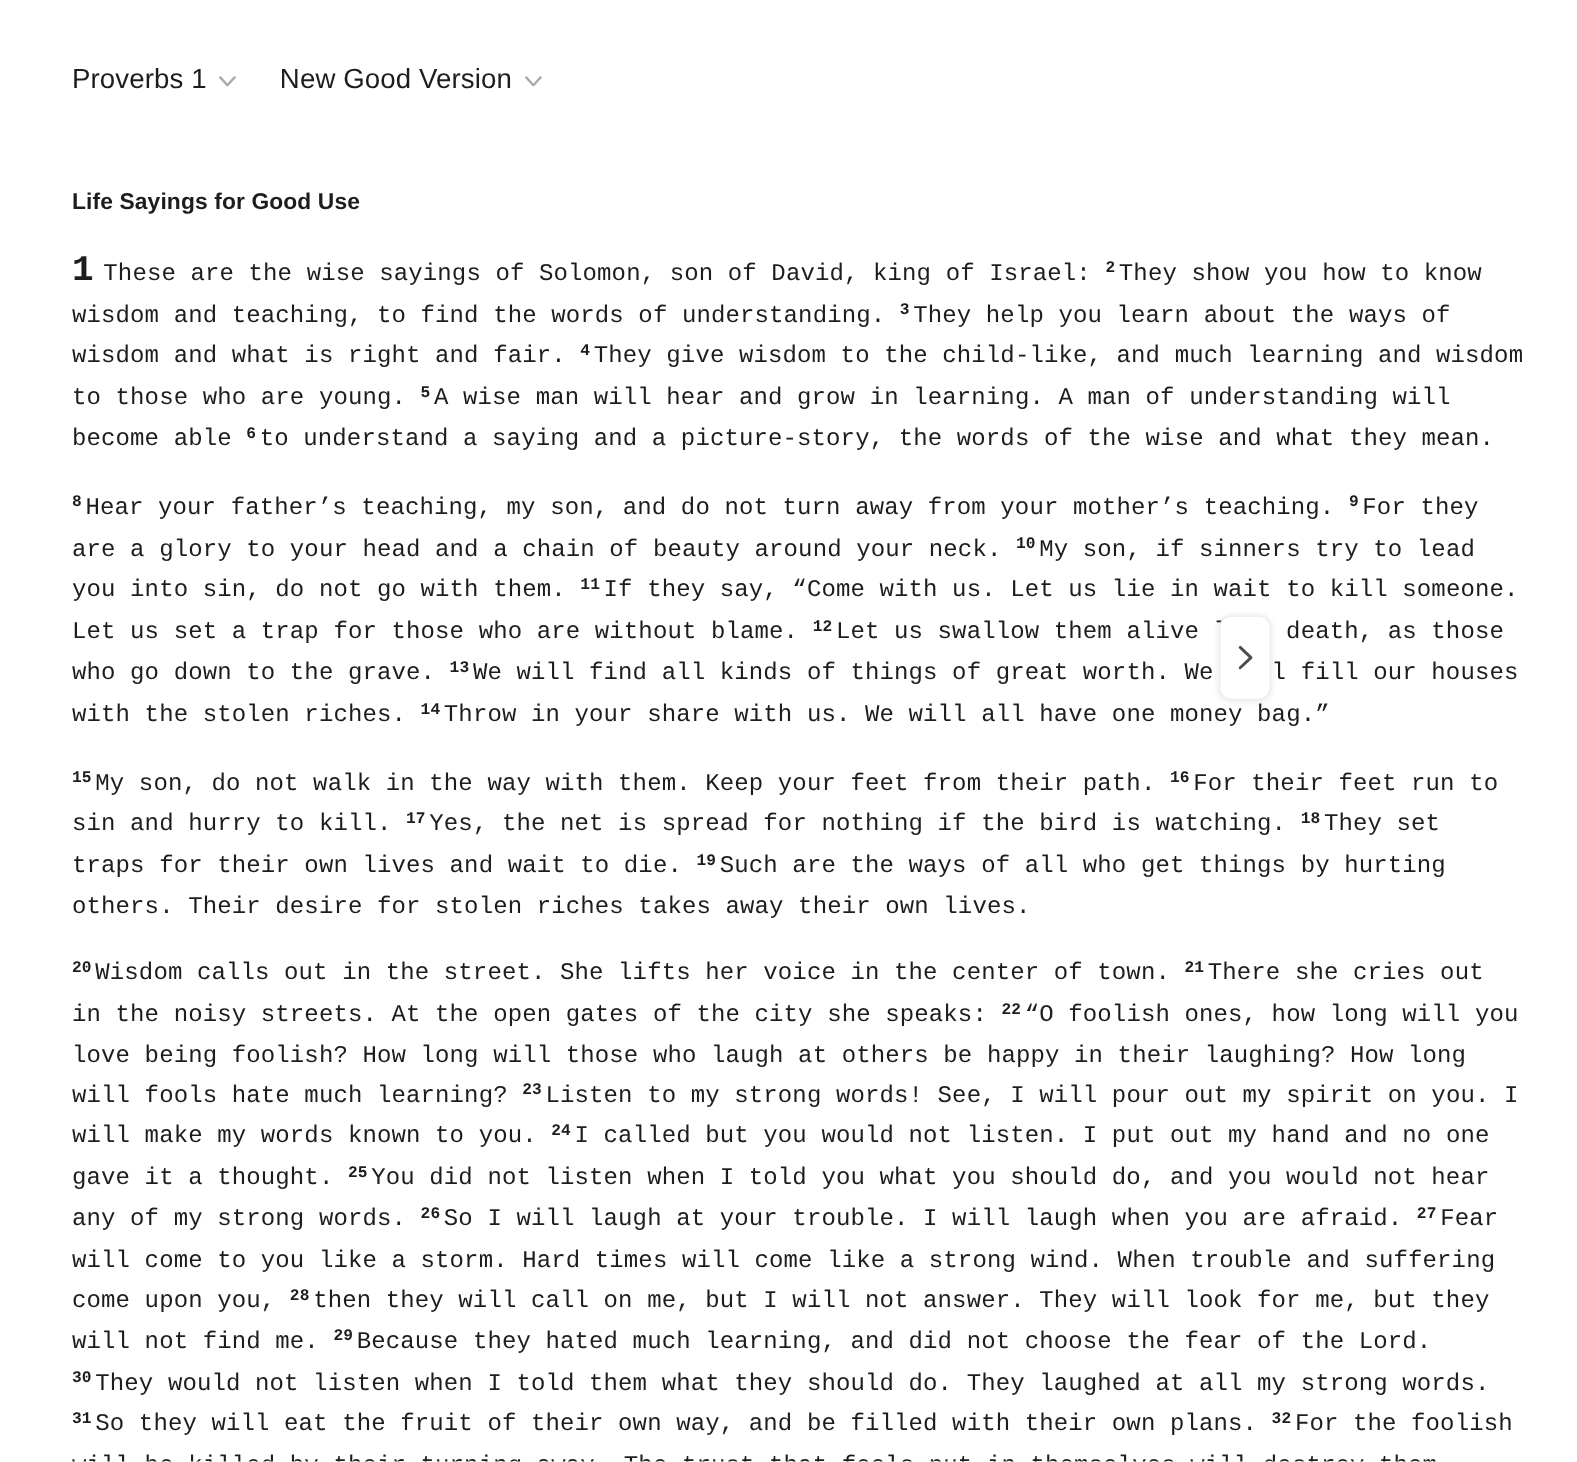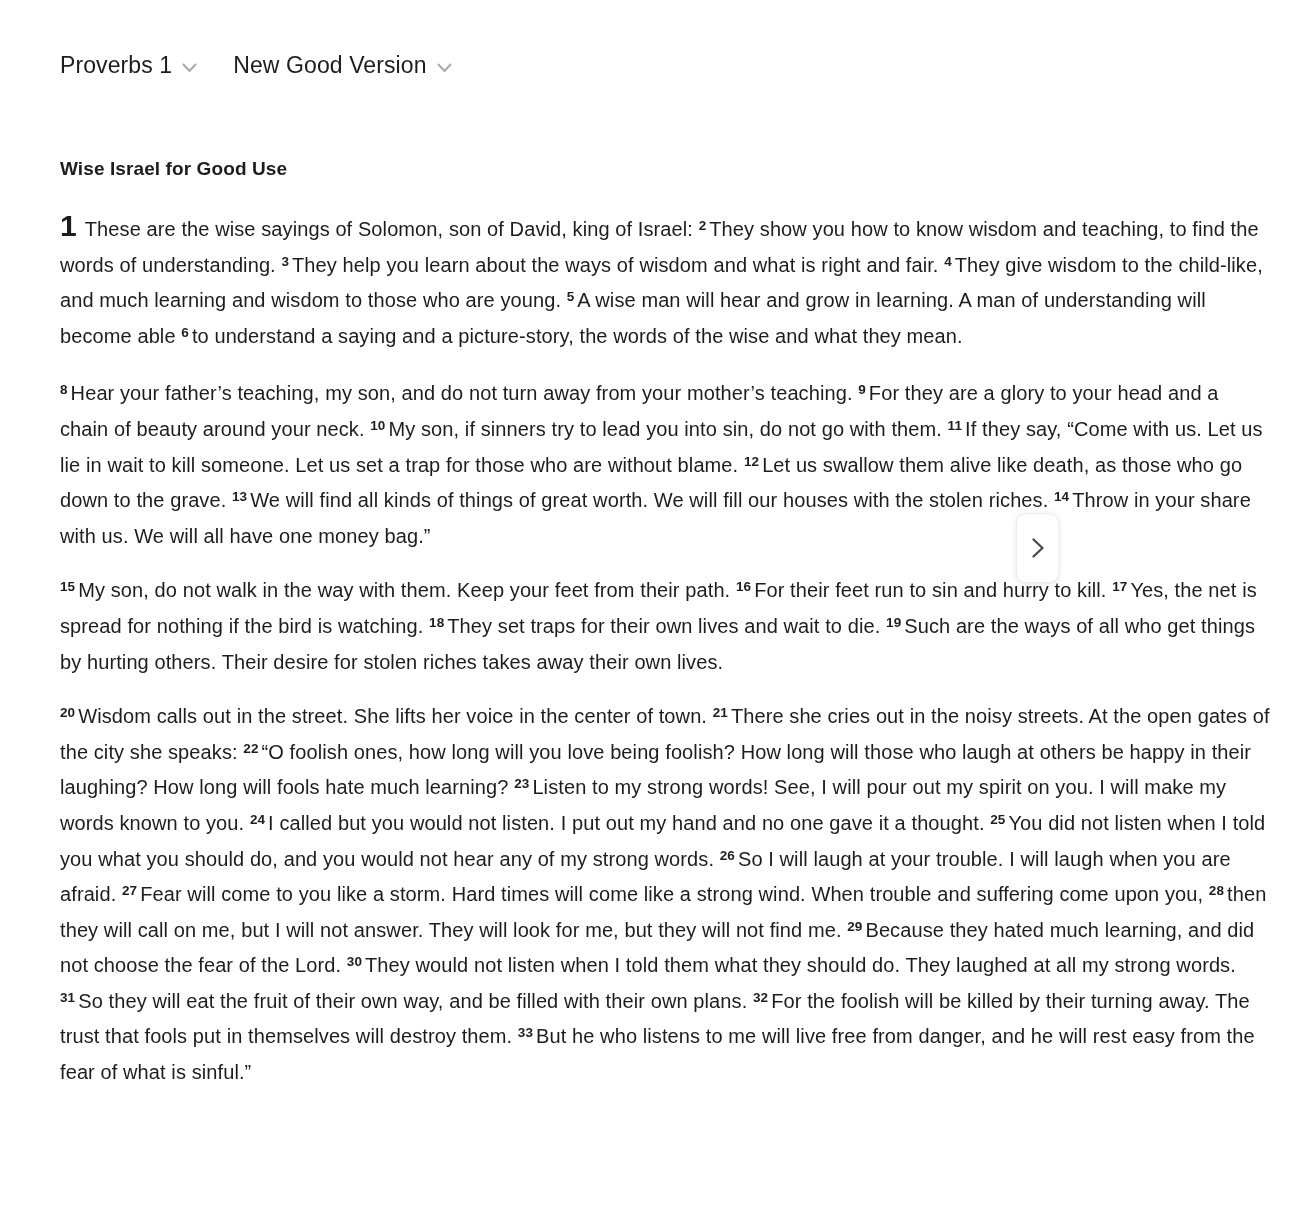--- a/index.html
+++ b/index.html
@@ -49,20 +49,21 @@
     color: #1d1d1f;
     margin: 0 0 30px 0;
     letter-spacing: 0.1px;
   }
   .para {
     font-size: 20px;
     line-height: 32.6px;
     margin: 0 0 22px 0;
     color: #1d1d1f;
     letter-spacing: 0.1px;
+    font-family: Liberation Mono, monospace;
   }
   .vnum {
     font-weight: 700;
     font-size: 13.5px;
     position: relative;
     top: -6px;
     margin-right: 3px;
     white-space: nowrap;
   }
   .chapnum {
@@ -100,21 +101,21 @@
   </div>
   <div class="dropdown">
     <span class="dropdown-label">New Good Version</span>
     <svg class="chev-down" width="15" height="10" viewBox="0 0 15 10">
       <polyline points="1.5,1.5 7.5,8 13.5,1.5" fill="none" stroke="#a9a9ae" stroke-width="2" stroke-linecap="round" stroke-linejoin="round"></polyline>
     </svg>
   </div>
 </div>
 
 <div class="content">
-  <h2 class="section-heading">Wise Israel for Good Use</h2>
+  <h2 class="section-heading">Life Sayings for Good Use</h2>
   <div>
       <p class="para"><span><span class="chapnum">1</span>These are the wise sayings of Solomon, son of David, king of Israel: </span><span><span class="vnum">2</span>They show you how to know wisdom and teaching, to find the words of understanding. </span><span><span class="vnum">3</span>They help you learn about the ways of wisdom and what is right and fair. </span><span><span class="vnum">4</span>They give wisdom to the child-like, and much learning and wisdom to those who are young. </span><span><span class="vnum">5</span>A wise man will hear and grow in learning. A man of understanding will become able </span><span><span class="vnum">6</span>to understand a saying and a picture-story, the words of the wise and what they mean.</span></p>
       <p class="para"><span><span class="vnum">8</span>Hear your father’s teaching, my son, and do not turn away from your mother’s teaching. </span><span><span class="vnum">9</span>For they are a glory to your head and a chain of beauty around your neck. </span><span><span class="vnum">10</span>My son, if sinners try to lead you into sin, do not go with them. </span><span><span class="vnum">11</span>If they say, “Come with us. Let us lie in wait to kill someone. Let us set a trap for those who are without blame. </span><span><span class="vnum">12</span>Let us swallow them alive like death, as those who go down to the grave. </span><span><span class="vnum">13</span>We will find all kinds of things of great worth. We will fill our houses with the stolen riches. </span><span><span class="vnum">14</span>Throw in your share with us. We will all have one money bag.”</span></p>
       <p class="para"><span><span class="vnum">15</span>My son, do not walk in the way with them. Keep your feet from their path. </span><span><span class="vnum">16</span>For their feet run to sin and hurry to kill. </span><span><span class="vnum">17</span>Yes, the net is spread for nothing if the bird is watching. </span><span><span class="vnum">18</span>They set traps for their own lives and wait to die. </span><span><span class="vnum">19</span>Such are the ways of all who get things by hurting others. Their desire for stolen riches takes away their own lives.</span></p>
       <p class="para"><span><span class="vnum">20</span>Wisdom calls out in the street. She lifts her voice in the center of town. </span><span><span class="vnum">21</span>There she cries out in the noisy streets. At the open gates of the city she speaks: </span><span><span class="vnum">22</span>“O foolish ones, how long will you love being foolish? How long will those who laugh at others be happy in their laughing? How long will fools hate much learning? </span><span><span class="vnum">23</span>Listen to my strong words! See, I will pour out my spirit on you. I will make my words known to you. </span><span><span class="vnum">24</span>I called but you would not listen. I put out my hand and no one gave it a thought. </span><span><span class="vnum">25</span>You did not listen when I told you what you should do, and you would not hear any of my strong words. </span><span><span class="vnum">26</span>So I will laugh at your trouble. I will laugh when you are afraid. </span><span><span class="vnum">27</span>Fear will come to you like a storm. Hard times will come like a strong wind. When trouble and suffering come upon you, </span><span><span class="vnum">28</span>then they will call on me, but I will not answer. They will look for me, but they will not find me. </span><span><span class="vnum">29</span>Because they hated much learning, and did not choose the fear of the Lord. </span><span><span class="vnum">30</span>They would not listen when I told them what they should do. They laughed at all my strong words. </span><span><span class="vnum">31</span>So they will eat the fruit of their own way, and be filled with their own plans. </span><span><span class="vnum">32</span>For the foolish will be killed by their turning away. The trust that fools put in themselves will destroy them. </span><span><span class="vnum">33</span>But he who listens to me will live free from danger, and he will rest easy from the fear of what is sinful.”</span></p>
     </div>
 </div>
 
 <div class="next-chapter-button">
   <svg width="14" height="22" viewBox="0 0 14 22">

